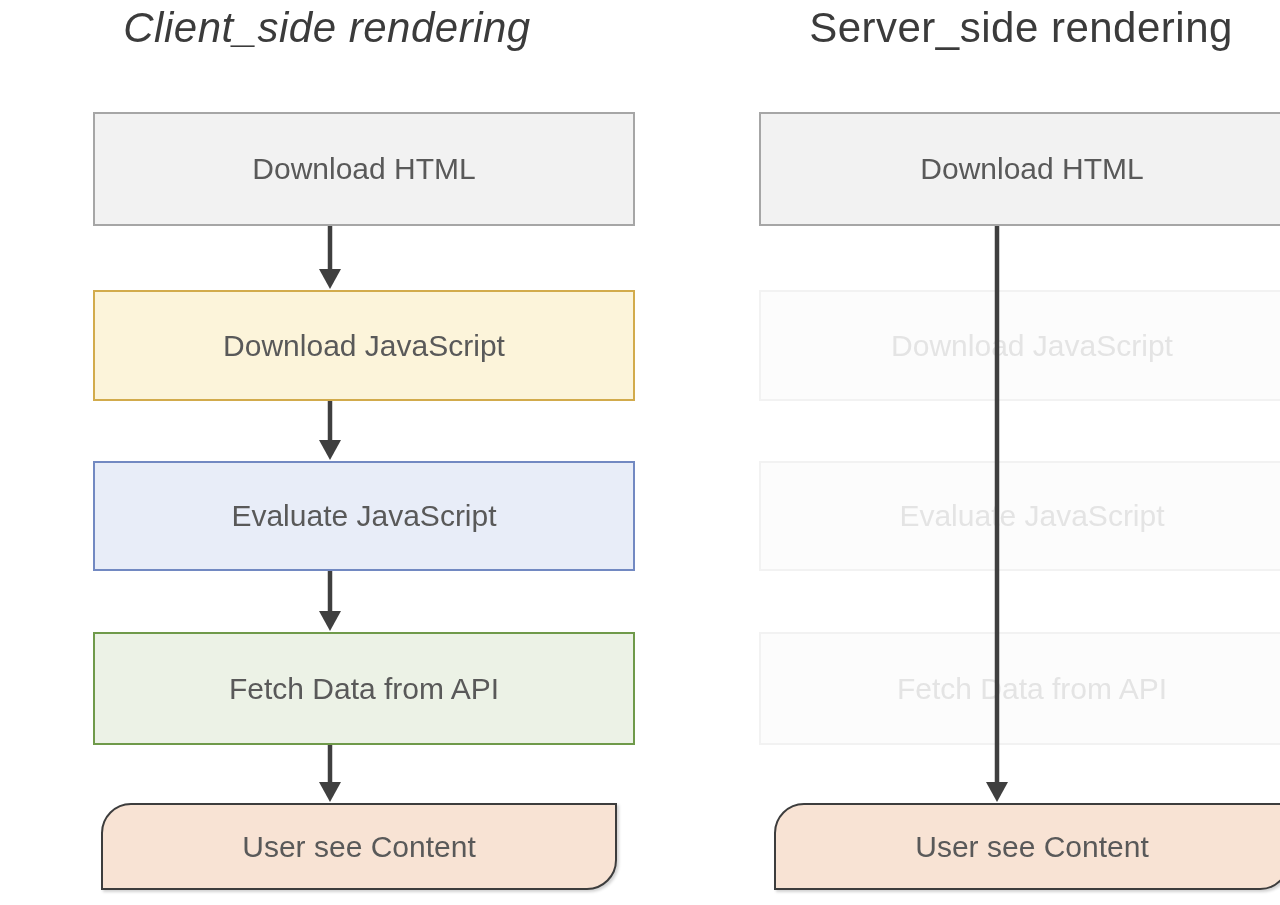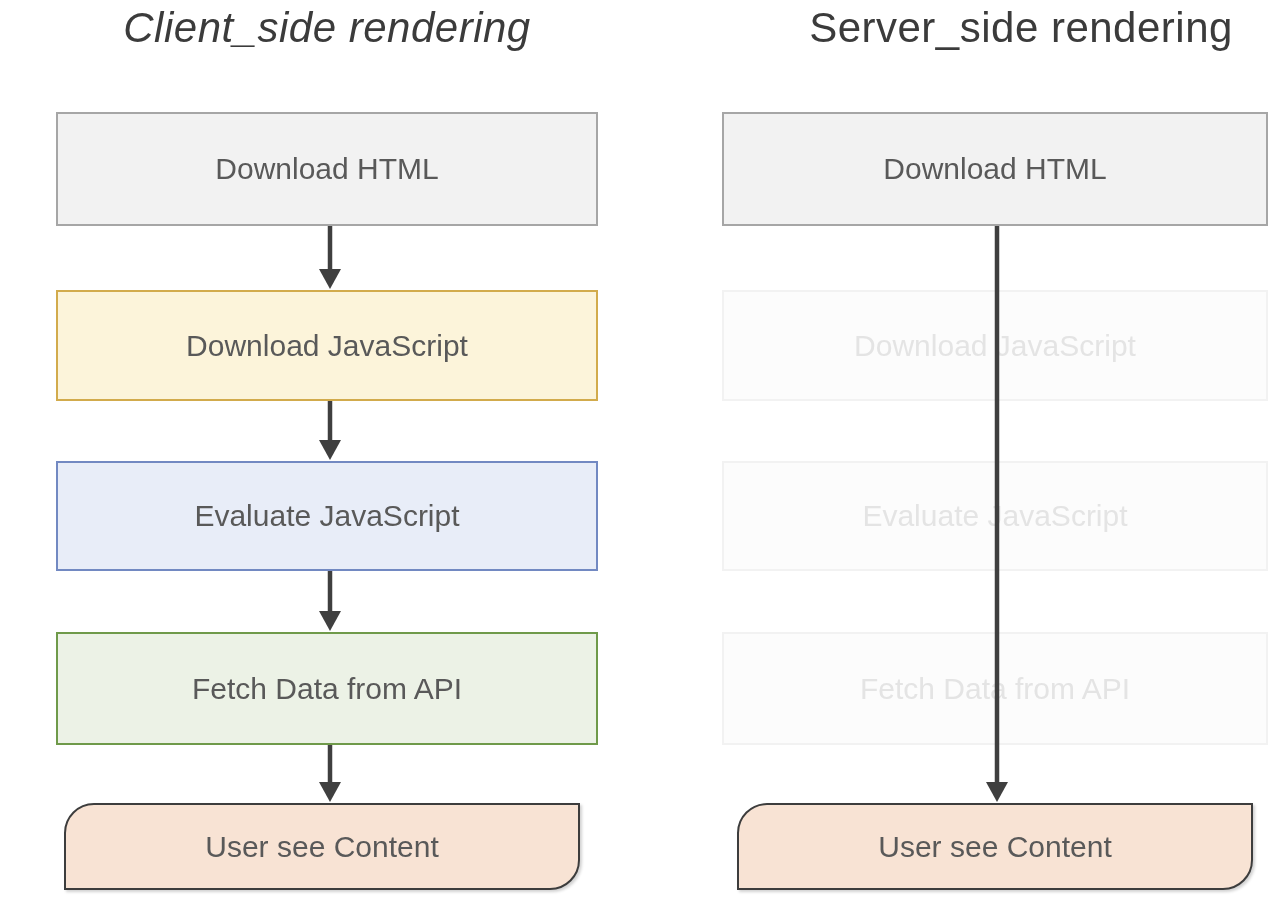--- a/index.html
+++ b/index.html
@@ -30,20 +30,21 @@
   .col-title.right { left: 748px; width: 546px; }
 
   .box {
     position: absolute;
     display: flex;
     align-items: center;
     justify-content: center;
     box-sizing: border-box;
     font-size: 30px;
     color: var(--label-text, #595959);
+    margin-left: 37px;
   }
   
   .b-l1 { left: 56px;  top: 112px; width: 542px; height: 114px; }
   .b-l2 { left: 56px;  top: 290px; width: 542px; height: 111px; }
   .b-l3 { left: 56px;  top: 461px; width: 542px; height: 110px; }
   .b-l4 { left: 56px;  top: 632px; width: 542px; height: 113px; }
   .b-l5 { left: 64px;  top: 803px; width: 516px; height: 87px;  }
   
   .b-r1 { left: 722px; top: 112px; width: 546px; height: 114px; }
   .b-r2 { left: 722px; top: 290px; width: 546px; height: 111px; }

